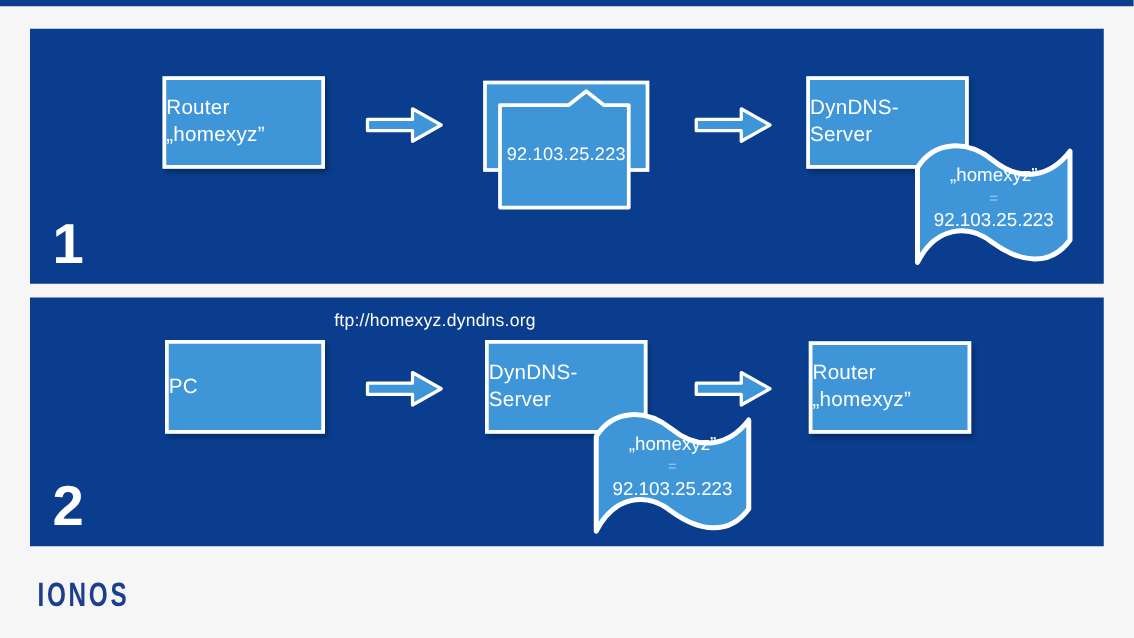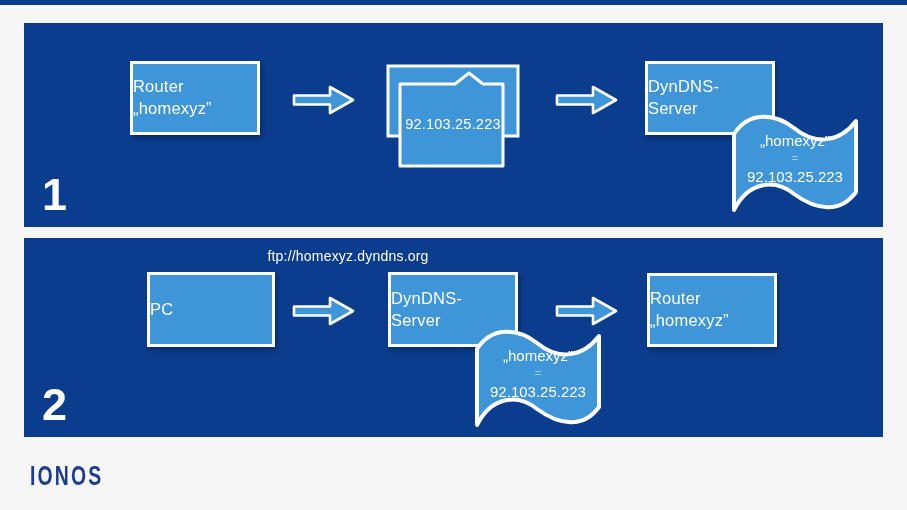--- a/index.html
+++ b/index.html
@@ -116,21 +116,21 @@
       <div class="flag-ip">92.103.25.223</div>
     </div>
   </div>
 </div>
 
 <div class="panel panel-2">
   <div class="step-number">2</div>
 
   <div class="url-label label-request">ftp://homexyz.dyndns.org</div>
 
-  <div class="node-box" style="left:108px;top:34px;width:128px;height:75px;margin-left:15px;">
+  <div class="node-box" style="left:108px;top:34px;width:128px;height:75px;">
     <div>PC</div>
   </div>
 
   <div class="arrow" style="left:268px;top:57px;">
     <svg viewBox="0 0 64 32">
       <polygon points="2,11.5 38,11.5 38,3 61,16 38,29 38,20.5 2,20.5" fill="#3e95d8" stroke="#ffffff" stroke-width="2.6" stroke-linejoin="round"></polygon>
     </svg>
   </div>
 
   <div class="node-box" style="left:364px;top:34px;width:130px;height:75px;">

